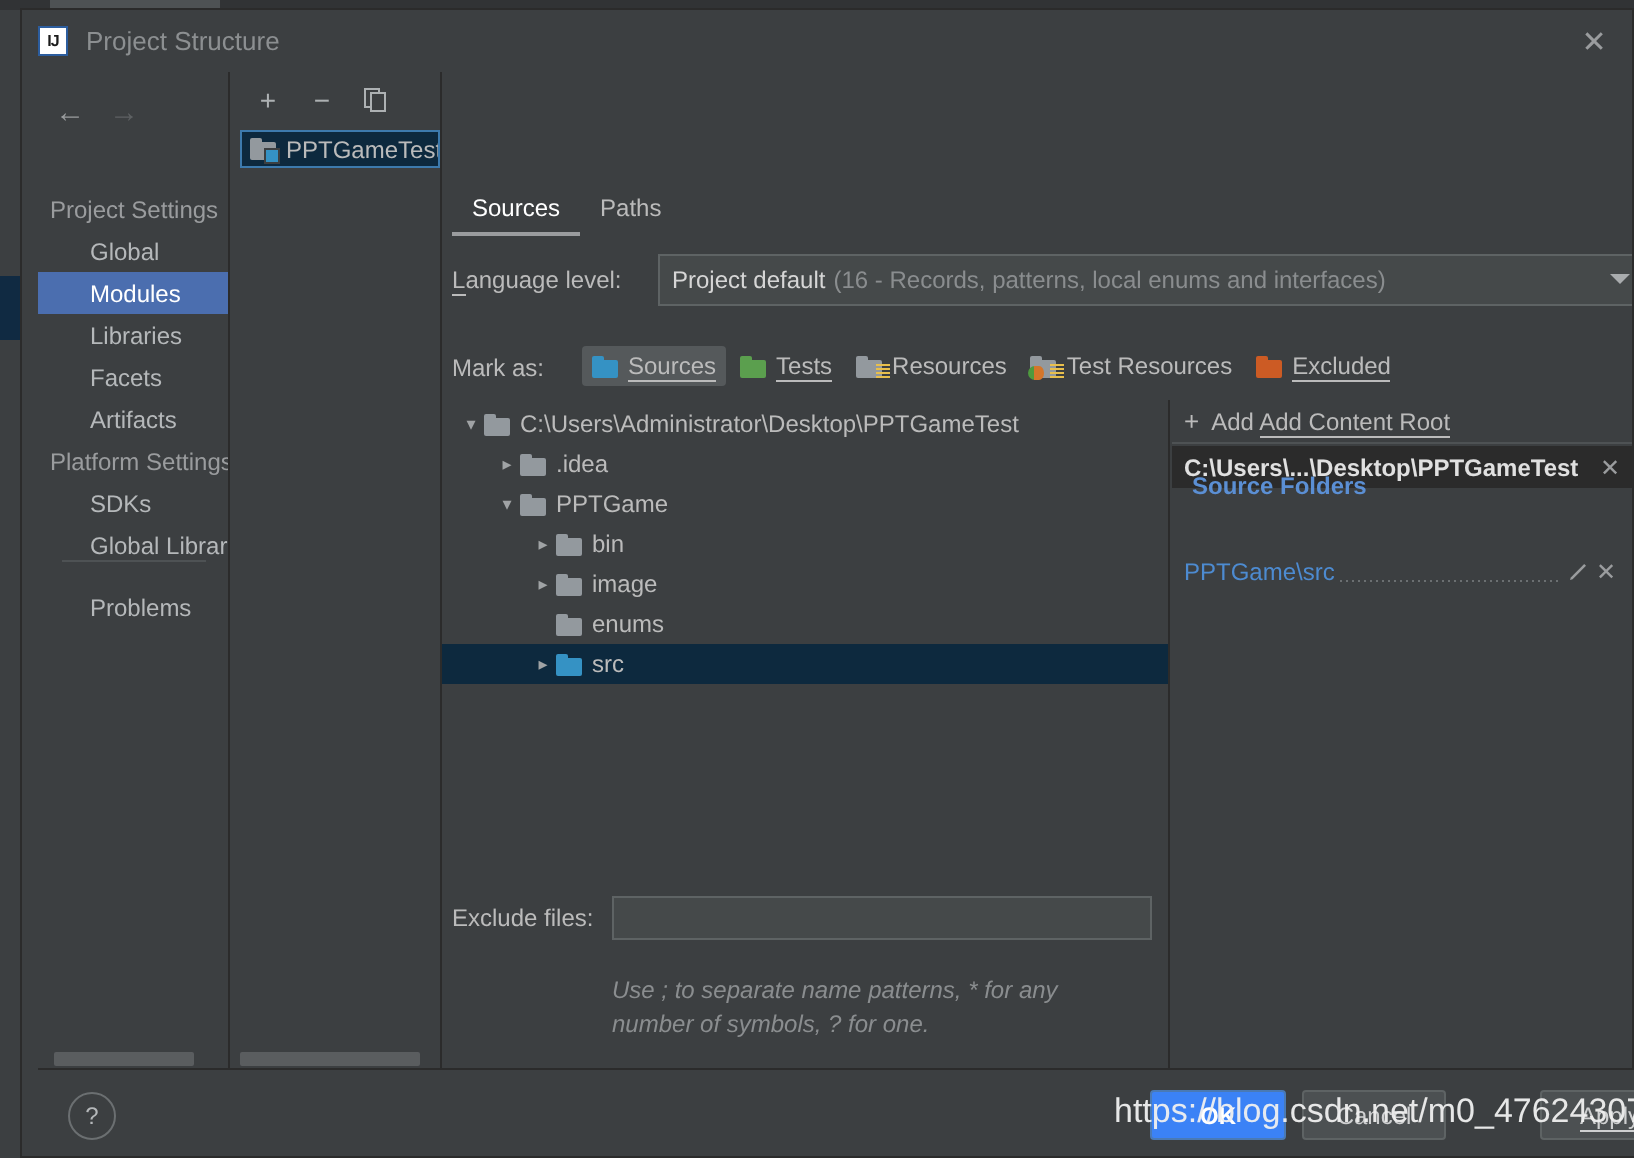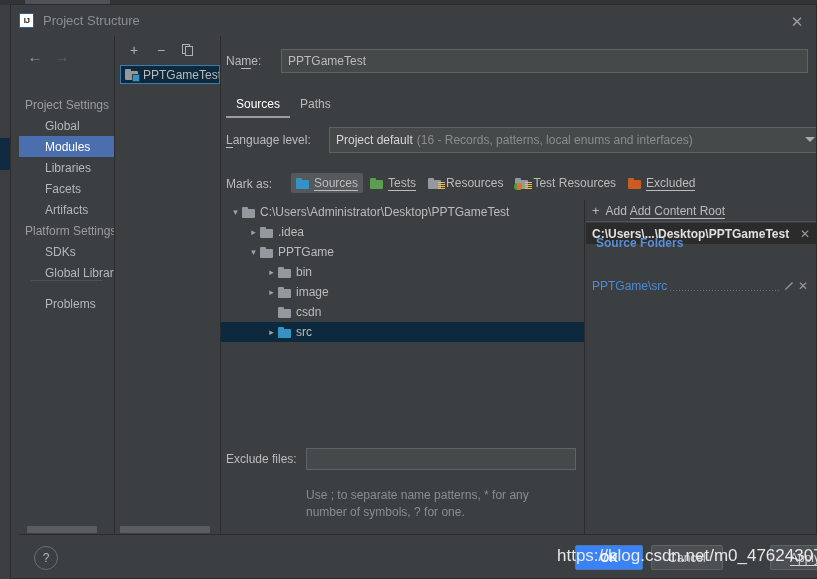--- a/index.html
+++ b/index.html
@@ -250,21 +250,21 @@
   #exclude-row { position:absolute; left:0; bottom:63px; width:100%; height:28px; }
   #exclude-label { position:absolute; left:5px; top:4px; font-size:12px; color:#bbbbbb; }
   #exclude-input {
     position:absolute; left:85px; top:0; width:270px; height:22px;
     background:#45494a; border:1px solid #5e6364; box-sizing:border-box;
     color:#bbbbbb; font-size:12px; padding:0 5px; outline:none;
     font-family:"Liberation Sans", sans-serif;
   }
   #exclude-hint {
     position:absolute; left:85px; bottom:18px; width:265px;
-    font-size:12px; color:#8a8d8f; line-height:17px;
+    font-size:12px; color:#8a8d8f; line-height:17px;font-style:italic;
   }
 
   
   #right-panel {
     position:absolute; left:365px; top:164px; right:0; bottom:0;
     background:#3c3f41; overflow:hidden;
   }
   #add-root {
     position:absolute; left:0; top:0; width:100%; height:22px;
     display:flex; align-items:center; padding-left:6px;
@@ -402,24 +402,20 @@
           <i class="body"></i>
           <i class="badge-blue"></i>
       </span>
       <span>PPTGameTest</span>
     </div>
     <div id="module-scroll"></div>
   </div>
 
   <div id="content">
 
-    <div id="name-row">
-      <div id="name-label">Na<u>m</u>e:</div>
-      <input id="name-input" type="text" value="PPTGameTest" style="">
-    </div>
 
     <div id="tabs">
       <div class="tab-item active">Sources</div>
       <div class="tab-item">Paths</div>
     </div>
 
     <div id="lang-row">
       <div id="lang-label"><u>L</u>anguage level:</div>
       <div id="lang-combo">
         <span id="lang-value">Project default</span>
@@ -535,21 +531,21 @@
           </span>
         <span>image</span>
       </div>
 
       <div class="tree-row" style="top:102px; padding-left:44px">
         <span class="twisty none">▸</span>
         <span class="folder f-gray">
             <i class="tab"></i>
             <i class="body"></i>
           </span>
-        <span>csdn</span>
+        <span>enums</span>
       </div>
 
       <div class="tree-row selected" style="top:122px; padding-left:44px">
         <span class="twisty">▸</span>
         <span class="folder f-blue">
             <i class="tab"></i>
             <i class="body"></i>
           </span>
         <span>src</span>
       </div>

